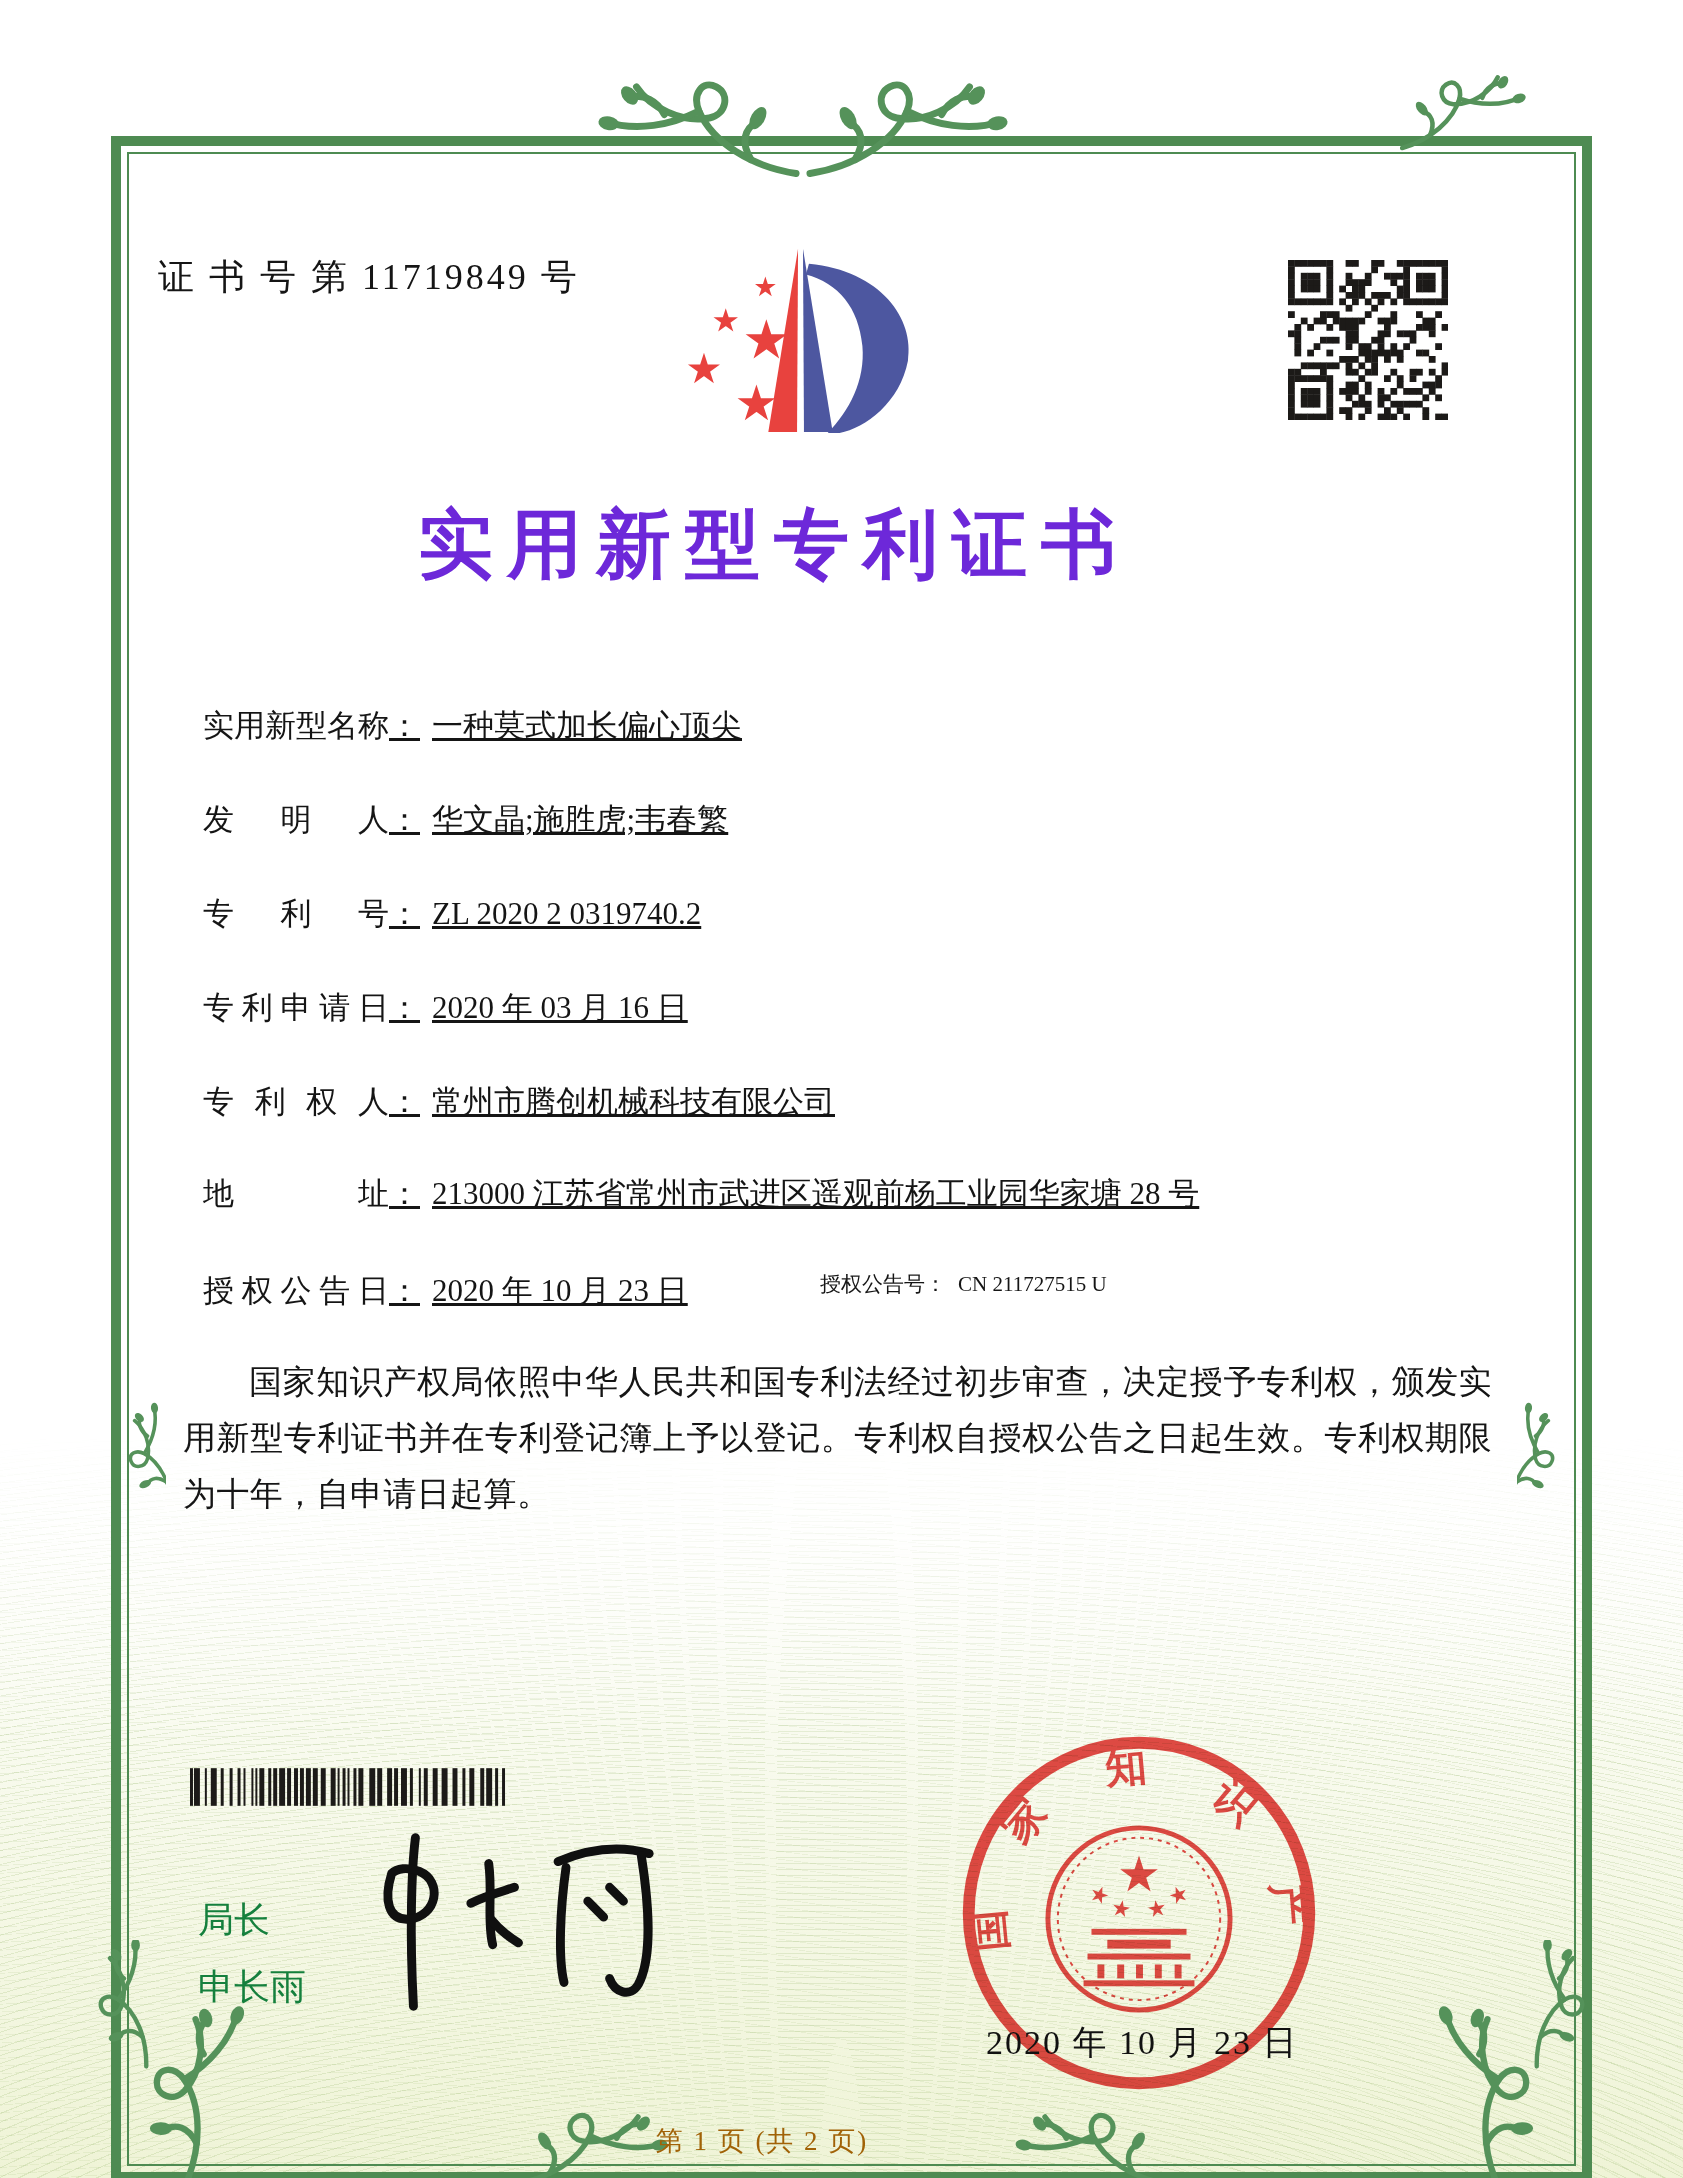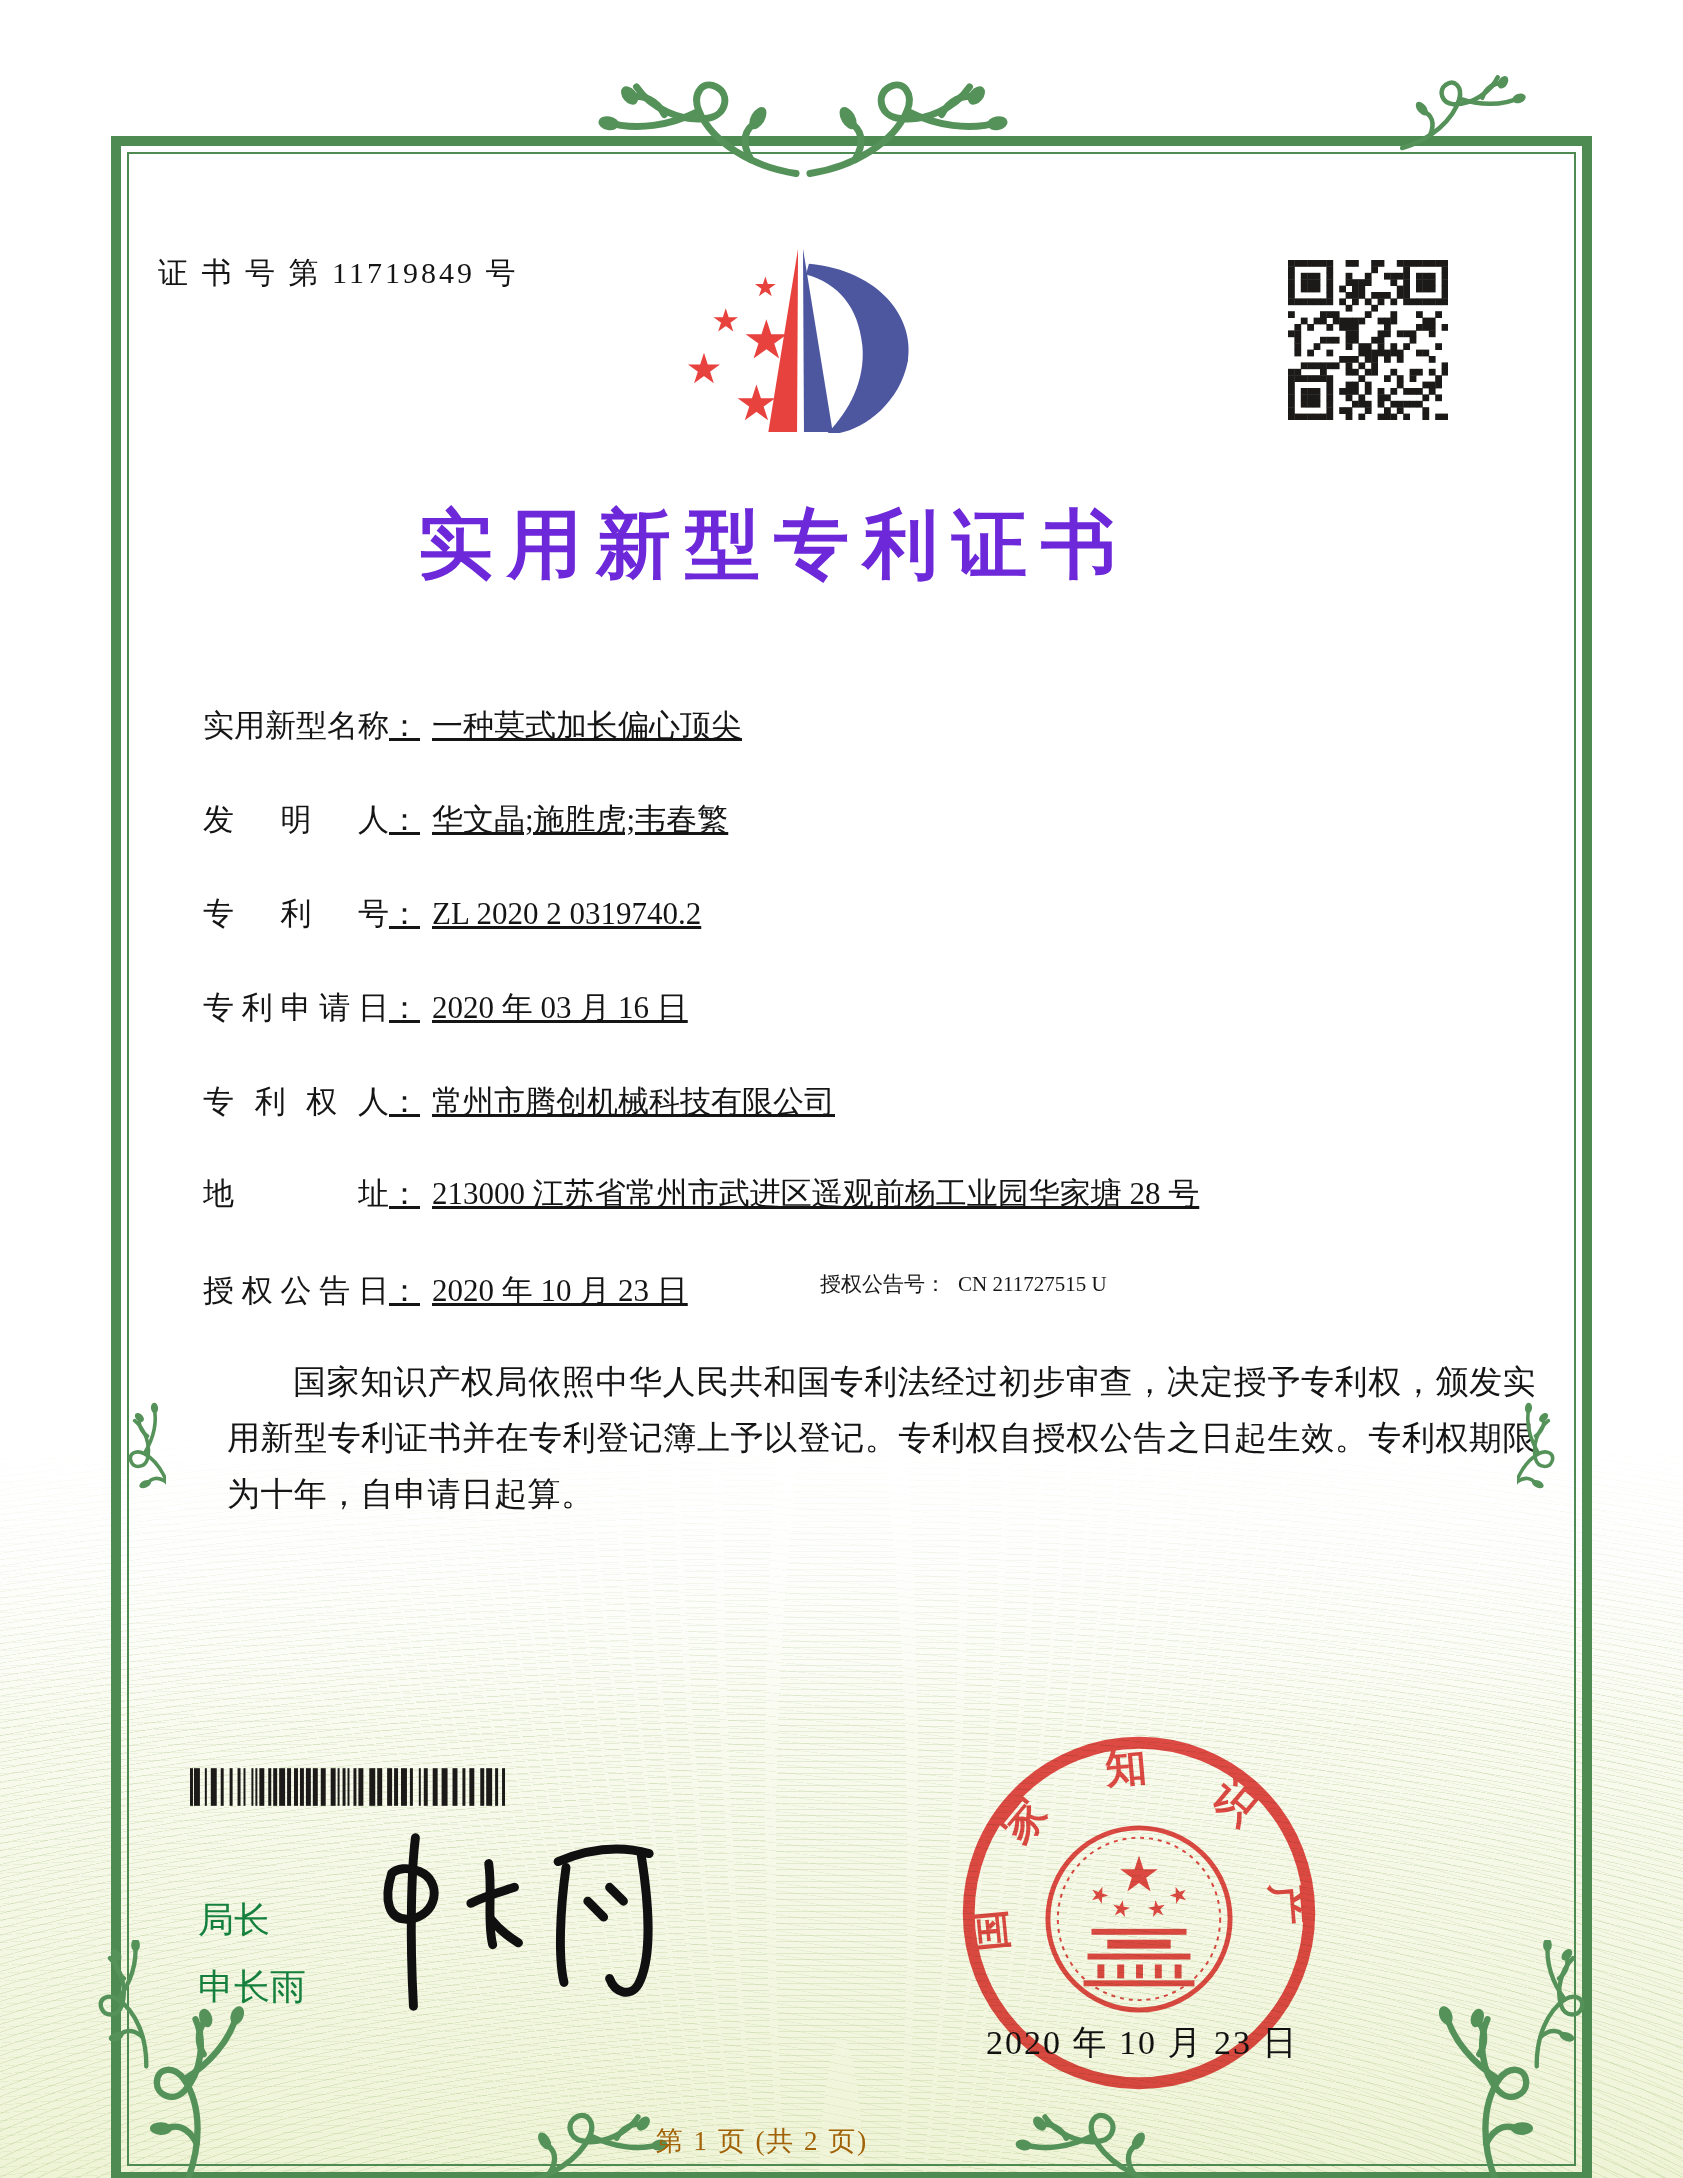--- a/index.html
+++ b/index.html
@@ -24,37 +24,37 @@
     position:absolute;left:111px;top:136px;width:1461px;height:2026px;z-index:1;
     border:10px solid #4e8b52;
   }
   .frame::after{
     content:"";position:absolute;inset:6px;border:2px solid #4e8b52;
   }
   .orn{position:absolute;z-index:3;pointer-events:none;}
   
   .certno{
     position:absolute;left:158px;top:253px;z-index:2;
-    font-size:30px;letter-spacing:3px;white-space:nowrap;
+    font-size:36px;letter-spacing:3px;white-space:nowrap;
   }
   .logo{position:absolute;left:683px;top:234px;z-index:2;}
   .qr{position:absolute;left:1288px;top:260px;z-index:2;background:#fff;}
   .title{
     position:absolute;left:774px;top:495px;transform:translateX(-50%);z-index:2;
     font-size:75px;font-weight:700;letter-spacing:14px;white-space:nowrap;color:#6d28d9;
   }
   
   .frow{position:absolute;left:203px;z-index:2;font-size:31px;white-space:nowrap;text-decoration:underline;}
   .flab{display:inline-block;width:186px;text-align:justify;text-align-last:justify;}
   .fval{margin-left:12px;}
   .frow2{position:absolute;left:820px;z-index:2;font-size:21px;white-space:nowrap;}
   
   .bodytext{
     position:absolute;left:183px;top:1354px;width:1309px;z-index:2;
-    font-size:33px;line-height:56px;text-align:justify;letter-spacing:0.4px;margin-left:44px;
+    font-size:33px;line-height:56px;text-align:justify;letter-spacing:0.4px;
   }
   .bodytext p{margin:0;text-indent:2em;}
   
   .barcode{position:absolute;left:190px;top:1768px;z-index:2;}
   .officer{position:absolute;left:198px;top:1889px;z-index:2;
     font-family:Liberation Mono, monospace;font-size:36px;color:#15803d;line-height:67px;}
   .sig{position:absolute;left:354px;top:1808px;z-index:3;}
   .sealwrap{position:absolute;left:941px;top:1715px;z-index:3;mix-blend-mode:multiply;opacity:.93;}
   .sealdate{
     position:absolute;left:986px;top:2020px;width:297px;z-index:4;text-align:center;

